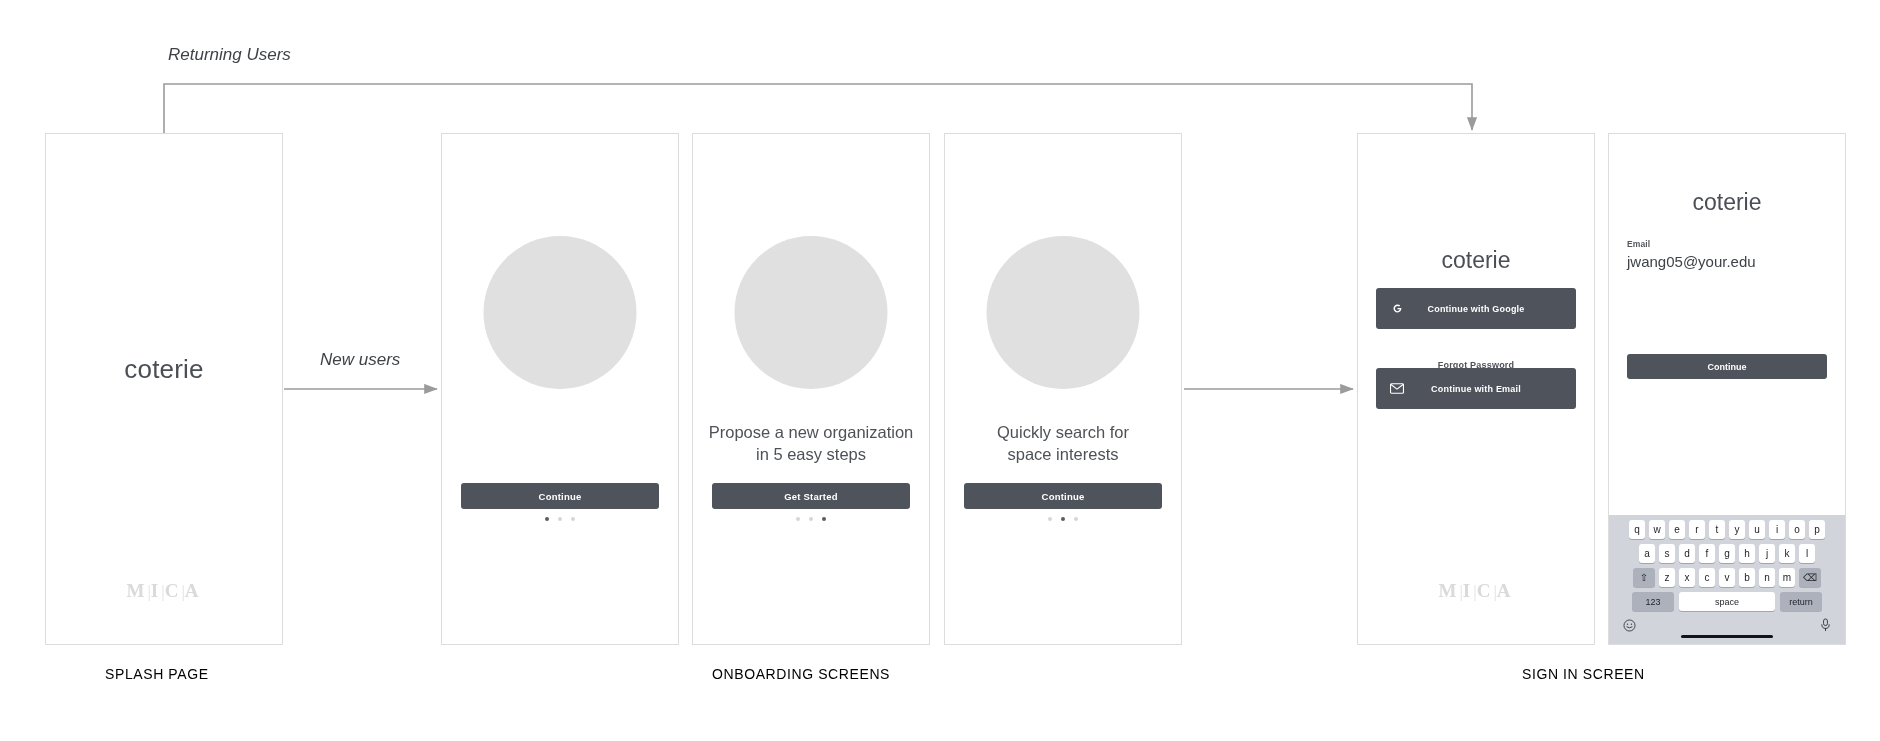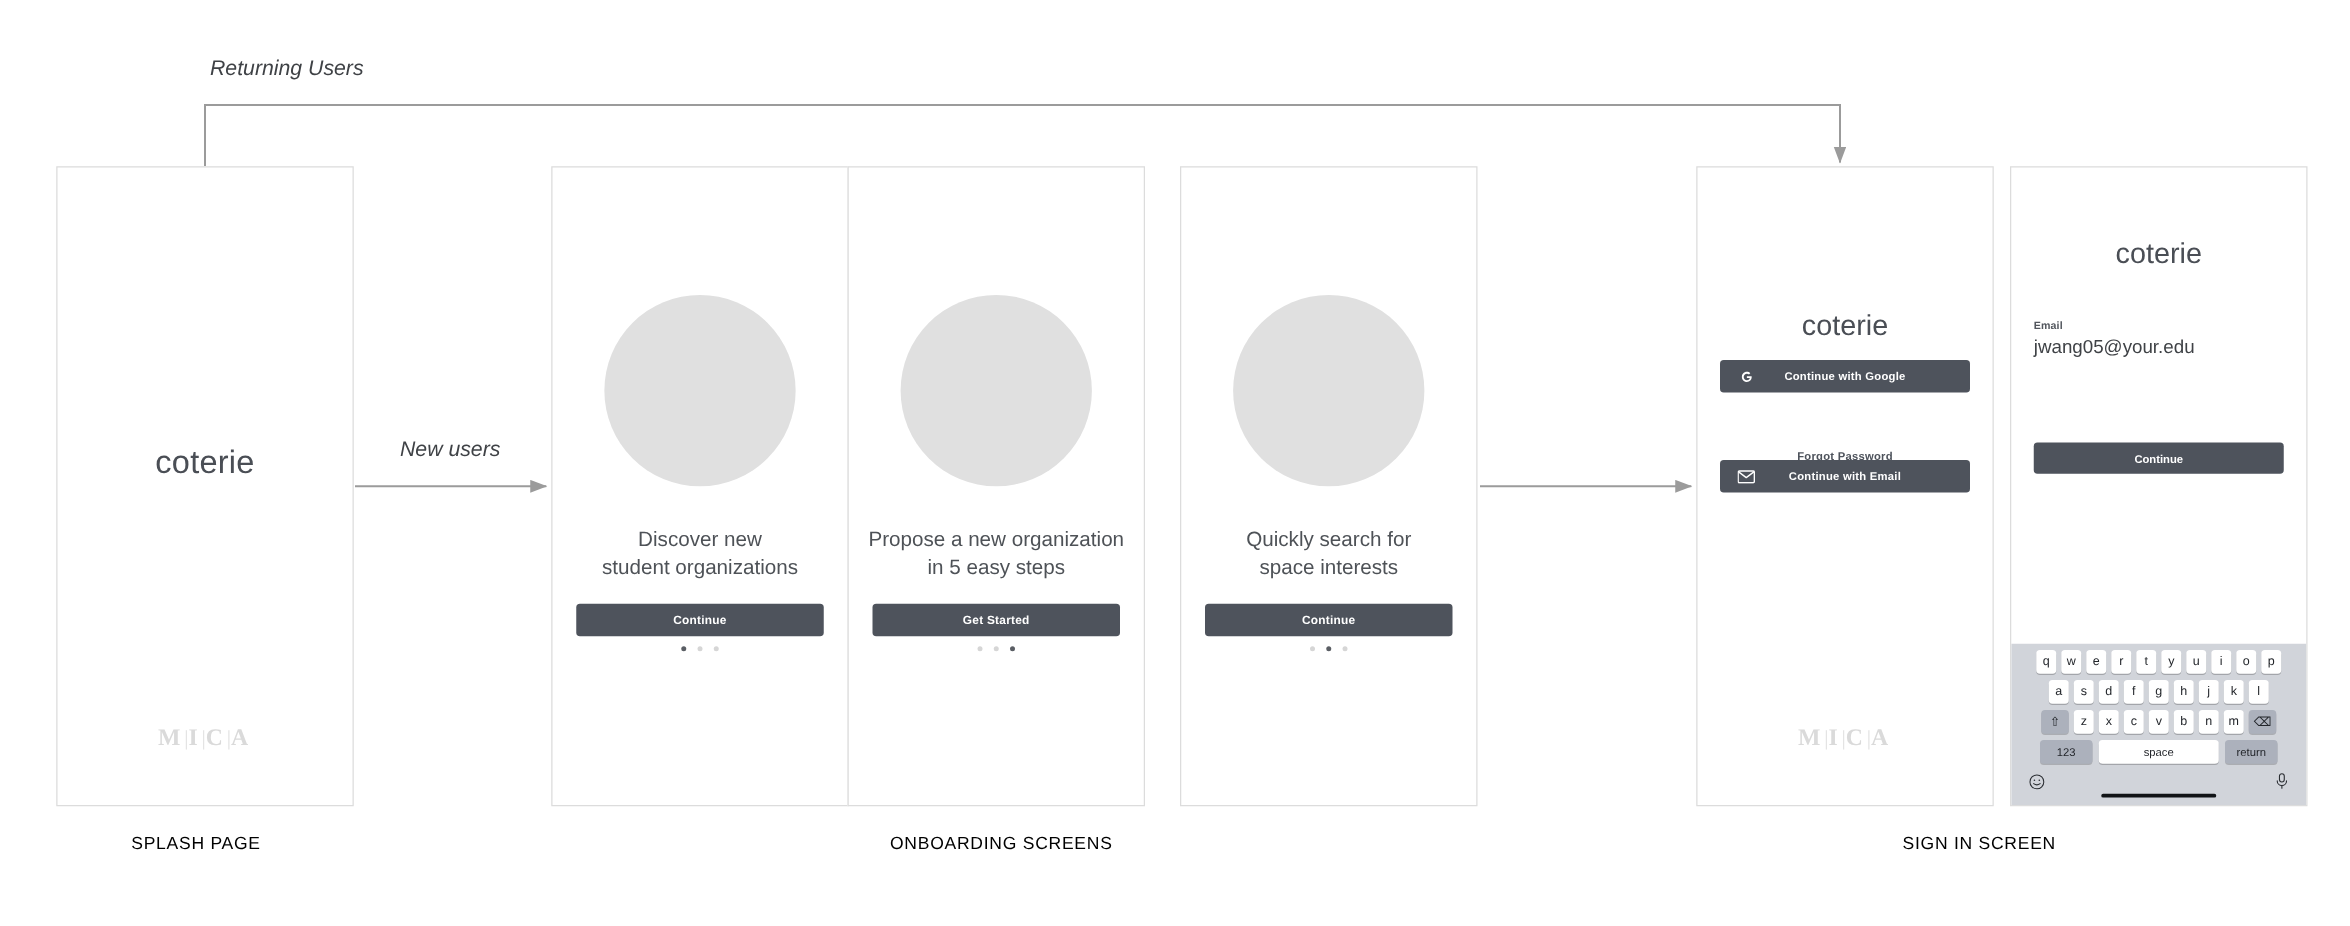--- a/index.html
+++ b/index.html
@@ -39,21 +39,21 @@
     top: 133px;
     width: 238px;
     height: 512px;
     background: #ffffff;
     border: 1px solid #dcdcdc;
     box-sizing: border-box;
     overflow: hidden;
   }
   #frame-splash     { left: 45px; }
   #frame-onboard-1  { left: 441px; }
-  #frame-onboard-2  { left: 678px; }
+  #frame-onboard-2  { left: 692px; }
   #frame-onboard-3  { left: 944px; }
   #frame-signin     { left: 1357px; }
   #frame-email      { left: 1608px; }
 
   
   .caption {
     position: absolute;
     top: 666px;
     font-size: 14px;
     letter-spacing: 0.6px;
@@ -149,21 +149,21 @@
     left: 0; right: 0;
     top: 113px;
     text-align: center;
     font-size: 23px;
     color: #4a4e55;
   }
   .auth-button {
     position: absolute;
     left: 18px;
     right: 18px;
-    height: 26px;
+    height: 41px;
     border-radius: 3px;
     background: #4e535c;
     color: #ffffff;
     display: flex;
     align-items: center;
     justify-content: center;
     font-size: 9px;
     font-weight: bold;
     letter-spacing: 0.2px;
   }
@@ -197,21 +197,21 @@
   
   .email-wordmark {
     position: absolute;
     left: 0; right: 0;
     top: 55px;
     text-align: center;
     font-size: 23px;
     color: #4a4e55;
   }
   .field-block { position: absolute; left: 18px; right: 18px; }
-  #field-email    { top: 105px; margin-top: 16px; }
+  #field-email    { top: 105px; }
   #field-password { top: 157px; }
   .field-label {
     font-size: 8.5px;
     font-weight: bold;
     color: #52565d;
     margin-bottom: 4px;
     letter-spacing: 0.1px;
   }
   .field-value {
     font-size: 15px;
@@ -324,24 +324,20 @@
 
 <div class="frame" id="frame-splash">
   <div class="splash-wordmark">coterie</div>
   <div class="mica-logo">
     <span>M</span><span class="bar">|</span><span>I</span><span class="bar">|</span><span>C</span><span class="bar">|</span><span>A</span>
   </div>
 </div>
 
 <div class="frame" id="frame-onboard-1">
   <div class="hero-circle"></div>
-  <div class="onboard-text">
-    <div>Discover new</div>
-    <div>student organizations</div>
-  </div>
   <div class="cta-button">Continue</div>
   <div class="dots">
     <span class="dot active"></span>
     <span class="dot"></span>
     <span class="dot"></span>
   </div>
 </div>
 
 <div class="frame" id="frame-onboard-2">
   <div class="hero-circle"></div>

